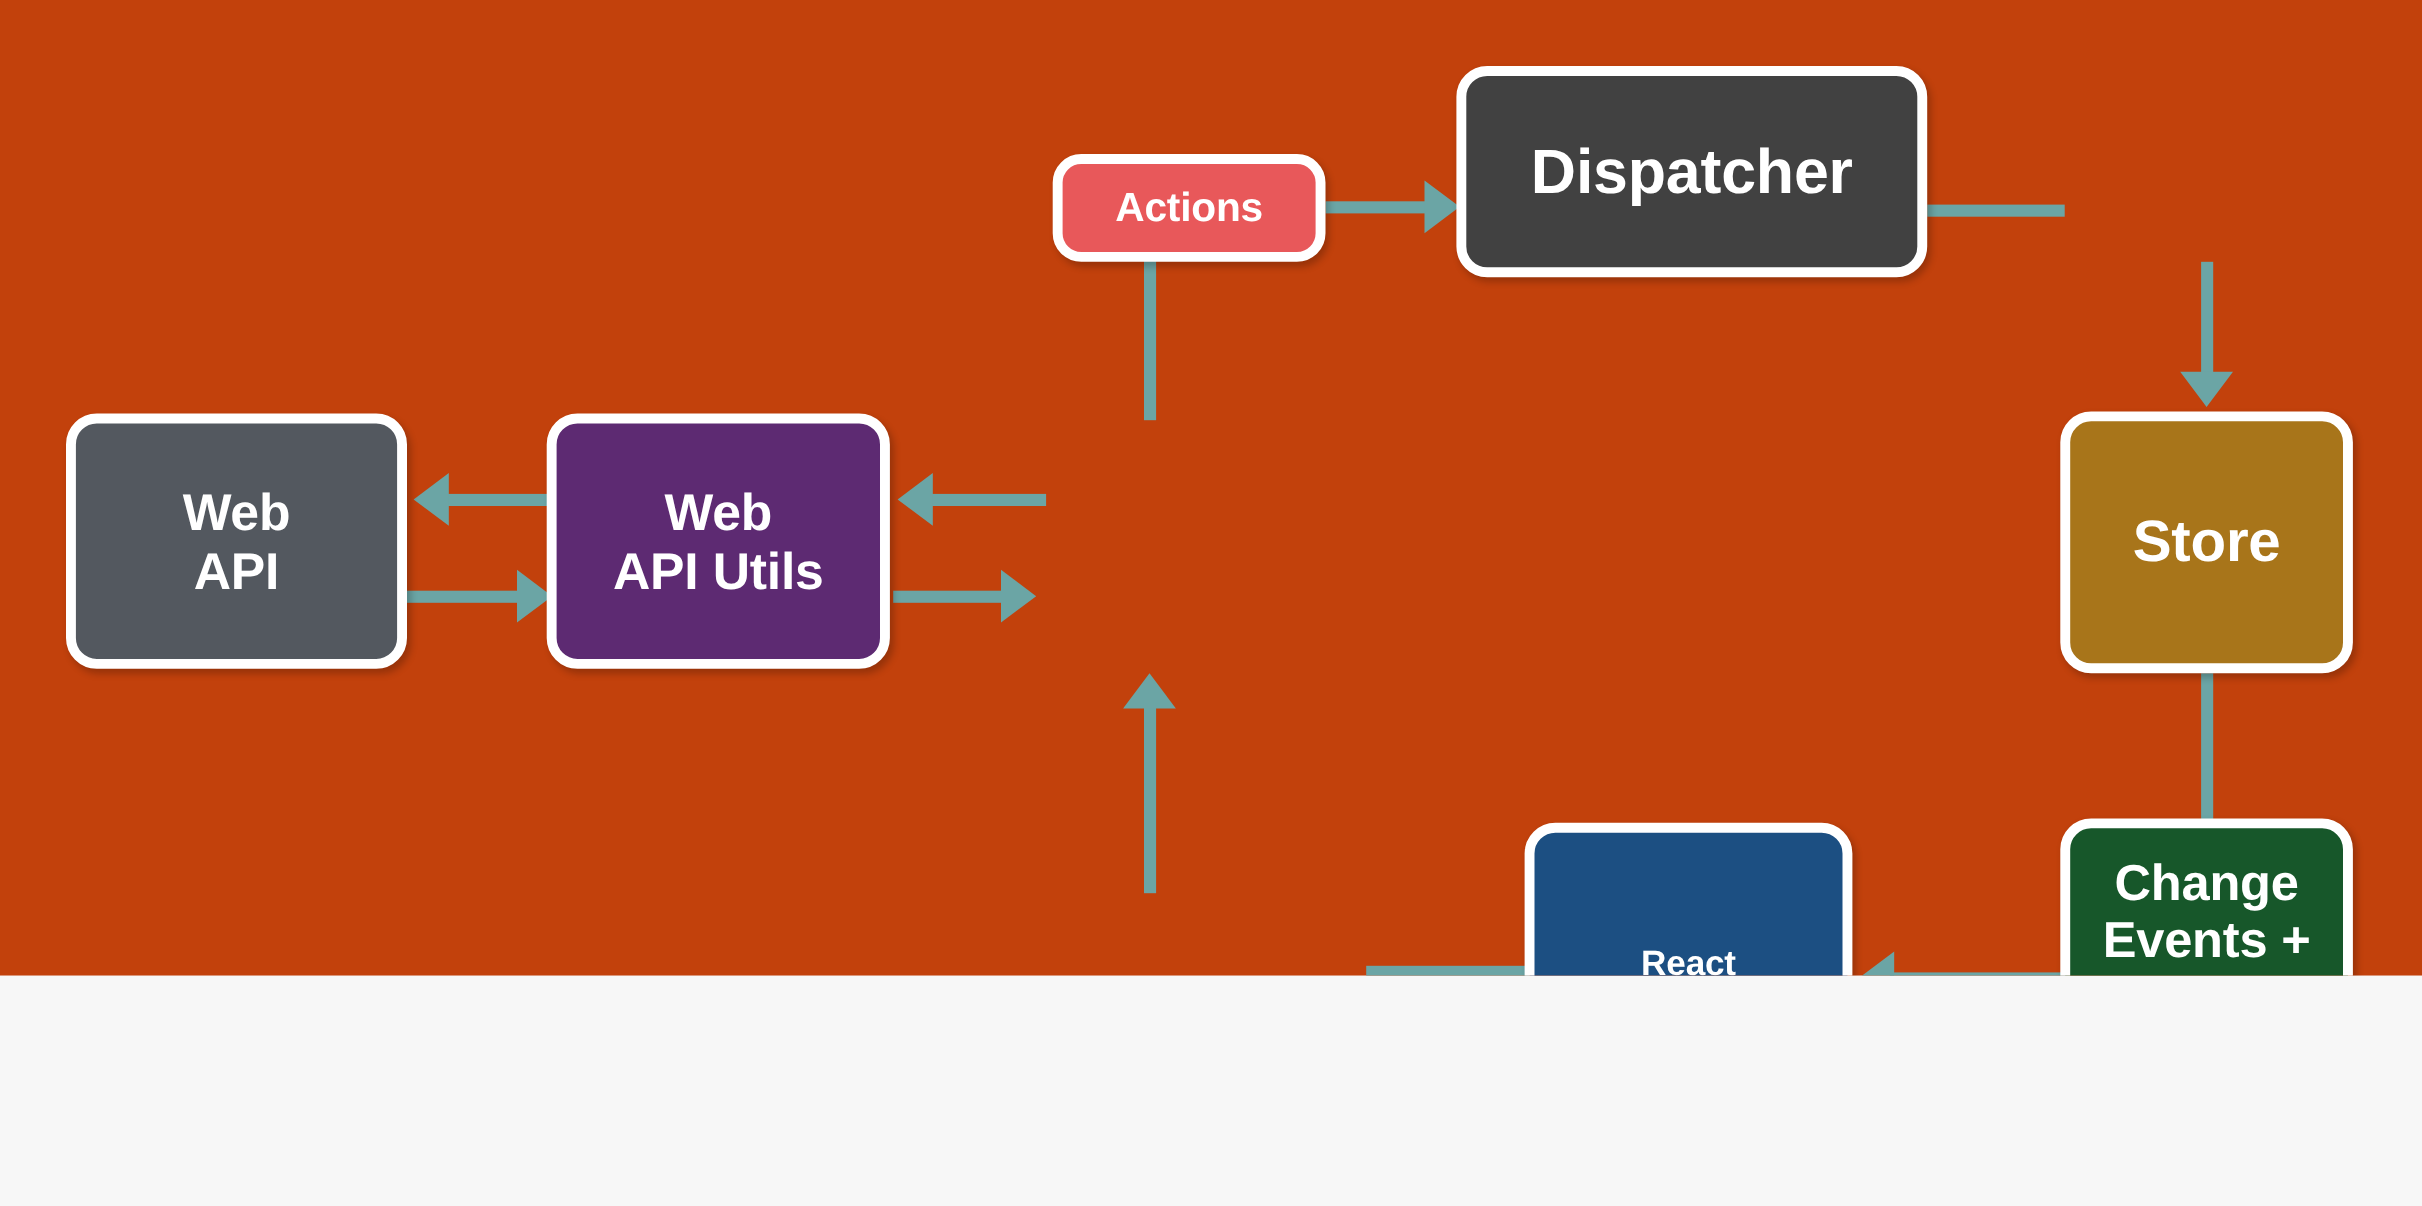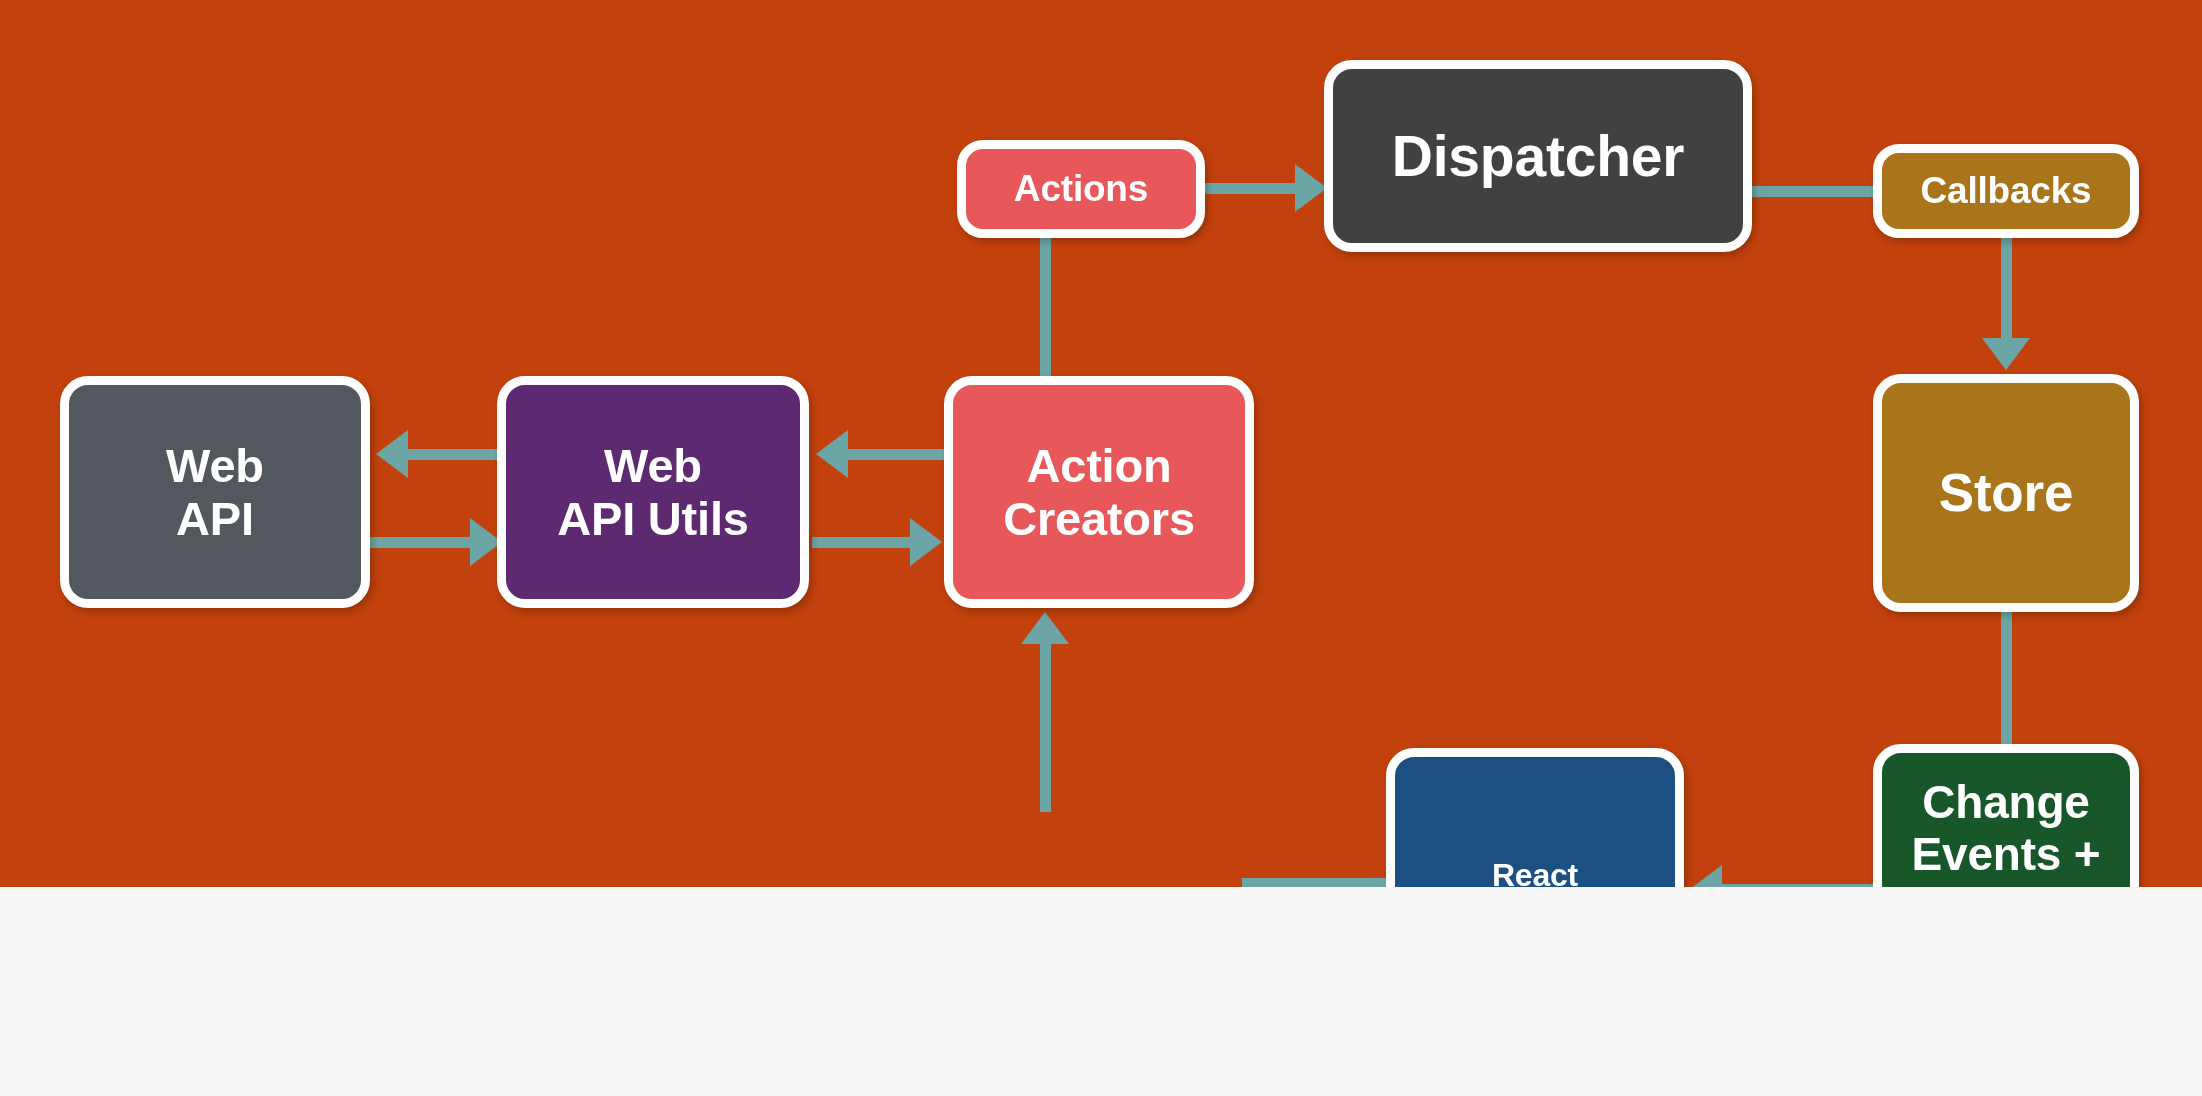--- a/index.html
+++ b/index.html
@@ -106,35 +106,32 @@
   <div class="edge h" style="left:405px; top:449px; width:104px;"></div>
   <div class="arrowhead left" style="left:376px; top:430px;"></div>
 
   <div class="edge h" style="left:370px; top:537px; width:106px;"></div>
   <div class="arrowhead right" style="left:470px; top:518px;"></div>
 
   <div class="node small" style="left:957px; top:140px; width:248px; height:98px; background:#e8585a; font-size:37px;">Actions</div>
 
   <div class="node" style="left:1324px; top:60px; width:428px; height:192px; background:#414141; font-size:57px;">Dispatcher</div>
 
-  <div class="node small" style="left:1873px; top:144px; width:266px; height:94px; background:#a8751a; font-size:37px;">Callbacks</div>
 
   <div class="node" style="left:1873px; top:374px; width:266px; height:238px; background:#a8751a; font-size:53px;">Store</div>
 
   <div class="node" style="left:1873px; top:744px; width:266px; height:274px; background:#17572a; font-size:46px;">Change
 Events +
 Store
 Queries</div>
 
   <div class="node" style="left:1386px; top:748px; width:298px; height:290px; background:#1c4f82; font-size:32px;">React
 Views</div>
 
 
-  <div class="node" style="left:944px; top:376px; width:310px; height:232px; background:#e8585a; font-size:47px;">Action
-Creators</div>
 
   <div class="node" style="left:497px; top:376px; width:312px; height:232px; background:#5d2a72; font-size:47px;">Web
 API Utils</div>
 
   <div class="node" style="left:60px; top:376px; width:310px; height:232px; background:#53585f; font-size:47px;">Web
 API</div>
 
 </div>
 
 </body></html>

